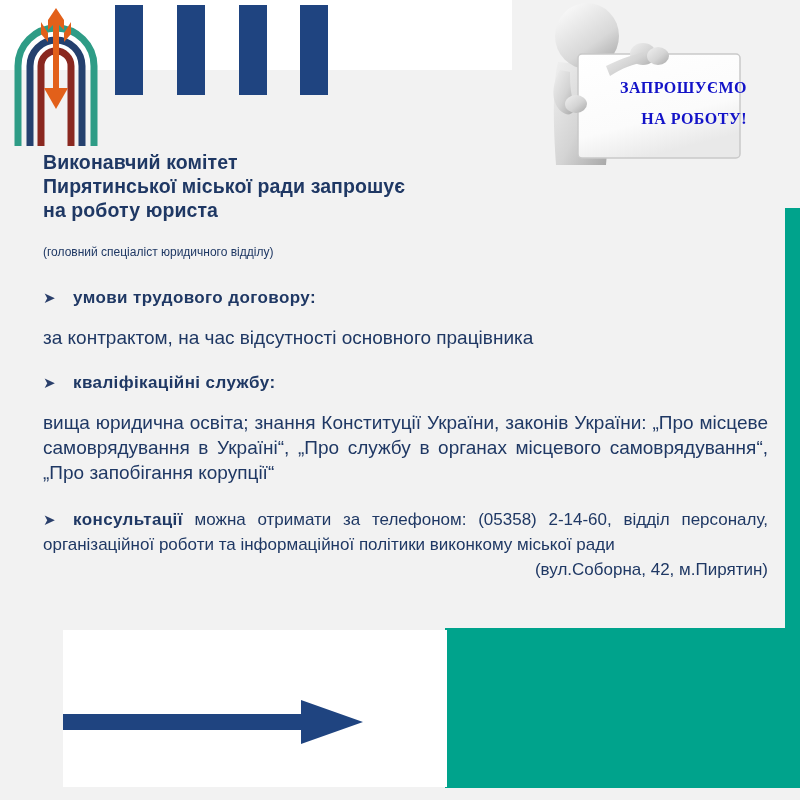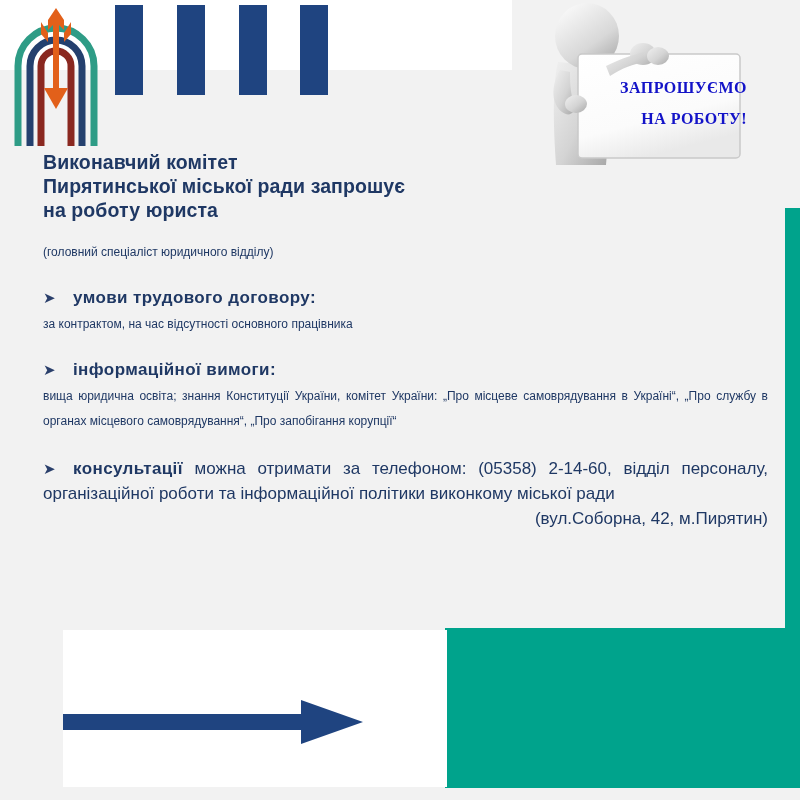--- a/index.html
+++ b/index.html
@@ -127,23 +127,23 @@
     width: 30px;
     flex: none;
   }
   .bullet-head {
     font-weight: bold;
     font-size: 17px;
     line-height: 22px;
     letter-spacing: 0.4px;
   }
   .body-text {
-    font-size: 12px;
+    font-size: 19px;
     line-height: 25px;
-    margin-top: 3px;
+    margin-top: 16px;
     text-align: justify;
   }
   .body-text.nojust { text-align: left; }
   .sec3 .hang {
     padding-left: 30px;
   }
   .sec3 .para {
     font-size: 17px;
     line-height: 25px;
     text-align: justify;
@@ -242,24 +242,24 @@
         <span class="bullet-mark">➤</span>
         <span class="bullet-head">умови трудового договору</span>
           <span class="bullet-head normal">:</span>
       </div>
       <div class="body-text nojust">за контрактом, на час відсутності основного працівника</div>
     </div>
 
     <div class="section">
       <div class="bullet-line">
         <span class="bullet-mark">➤</span>
-        <span class="bullet-head">інформаційної вимоги</span>
+        <span class="bullet-head">кваліфікаційні службу</span>
           <span class="bullet-head normal">:</span>
       </div>
-      <div class="body-text">вища юридична освіта; знання Конституції України, комітет України: „Про місцеве самоврядування в Україні“, „Про службу в органах місцевого самоврядування“,  „Про запобігання корупції“</div>
+      <div class="body-text">вища юридична освіта; знання Конституції України, законів України: „Про місцеве самоврядування в Україні“, „Про службу в органах місцевого самоврядування“,  „Про запобігання корупції“</div>
     </div>
 
     <div class="section sec3">
       <div class="para">
         <span class="bullet-mark" style="display:inline-block;">➤</span><span class="bullet-head">консультації</span><span> можна отримати за телефоном: (05358) 2-14-60, відділ персоналу, організаційної роботи та інформаційної політики  виконкому міської ради</span>
       </div>
       <div class="para para-last hang">(вул.Соборна, 42,  м.Пирятин)</div>
     </div>
 
   </div>

